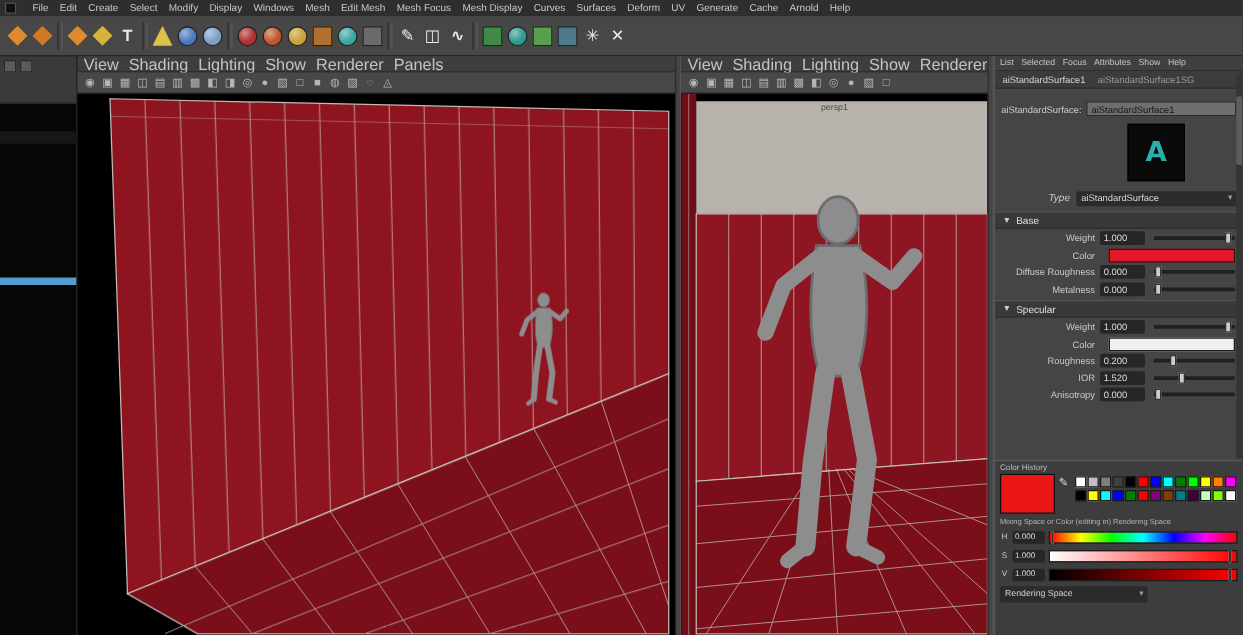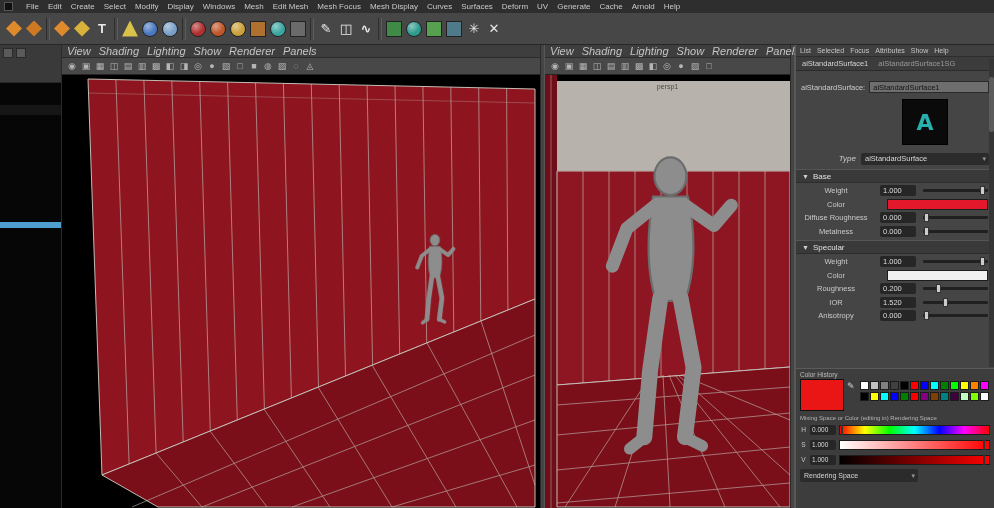--- a/index.html
+++ b/index.html
@@ -34,21 +34,21 @@
   .ol-ico { width:10px; height:10px; background:#5a5a5a; border:1px solid #2a2a2a; }
   .ol-row-dim { position:absolute; left:0; right:0; top:60px; height:10px; background:#161616; }
   .ol-selected { position:absolute; left:0; right:0; top:177px; height:6px; }
 
   
   .viewport { display:flex; flex-direction:column; position:relative; }
   .vp-left { width:478px; flex:none; }
   .vp-mid  { width:245px; flex:none; }
   .vp-menus { height:13px; background:#3e3e3e; border-bottom:1px solid #2b2b2b;
               display:flex; align-items:center; gap:8px; padding-left:5px; flex:none; }
-  .vp-mi { font-size:11px; color:#c4c4c4; white-space:nowrap;font-style:italic; }
+  .vp-mi { font-size:13px; color:#c4c4c4; white-space:nowrap; }
   .vp-toolbar { height:17px; background:#484848; border-bottom:1px solid #242424;
                 display:flex; align-items:center; padding-left:3px; flex:none; overflow:hidden; }
   .vpi { font-size:9px; color:#b5b5b5; width:14px; text-align:center; line-height:16px; flex:none; }
   .vp-canvas { flex:1; background:#000; position:relative; overflow:hidden; }
   .vp-canvas svg { display:block; }
   .cam-label { position:absolute; top:8px; left:0; right:0; text-align:center;
                font-size:7px; color:#4b4b44; }
 
   
   .ae { width:199px; flex:none; background:#454545; position:relative; overflow:hidden;
@@ -71,21 +71,21 @@
   .ae-type-row { display:flex; align-items:center; height:15px; padding:0 5px; gap:5px; }
   .ae-type-label { width:55px; text-align:right; font-size:8px; color:#cccccc;font-style:italic; }
   .ae-dropdown { flex:1; height:12px; background:#2b2b2b; color:#d8d8d8; font-size:7.5px;
                  line-height:12px; padding:0 4px; border-radius:2px; position:relative; }
   .ae-dropdown::after { content:"▾"; position:absolute; right:3px; top:0; color:#999; font-size:7px; }
   .ae-section { display:flex; align-items:center; height:14px; background:#393939;
                 border-top:1px solid #555; border-bottom:1px solid #2d2d2d; padding-left:6px; gap:4px; margin-top:3px; }
   .ae-arrow { font-size:7px; color:#cfcfcf; }
   .ae-sec-title { font-size:8px; color:#e0e0e0; }
   .ae-row { display:flex; align-items:center; height:12px; margin:1.5px 0; padding-right:6px; }
-  .ae-label { width:84px; text-align:center; padding-right:4px; font-size:7.5px; color:#c9c9c9;
+  .ae-label { width:84px; text-align:right; padding-right:4px; font-size:7.5px; color:#c9c9c9;
               white-space:nowrap; overflow:hidden; flex:none; }
   .ae-field { width:36px; height:11px; background:#262626; color:#dddddd; font-size:7.5px;
               line-height:11px; padding:0 3px; border-radius:2px; flex:none; }
   .ae-slider { flex:1; height:3px; background:#202020; margin-left:7px; position:relative; border-radius:1px; }
   .ae-thumb { position:absolute; top:-3px; width:5px; height:9px; background:#cccccc; border:1px solid #333; }
   .ae-swatch { flex:1; height:11px; margin-left:7px; border:1px solid #1d1d1d; }
 
   
   .ce { position:absolute; left:0; right:0; bottom:0; height:140px; background:#3d3d3d;
         border-top:1px solid #5a5a5a; padding:2px 4px; overflow:hidden; }

